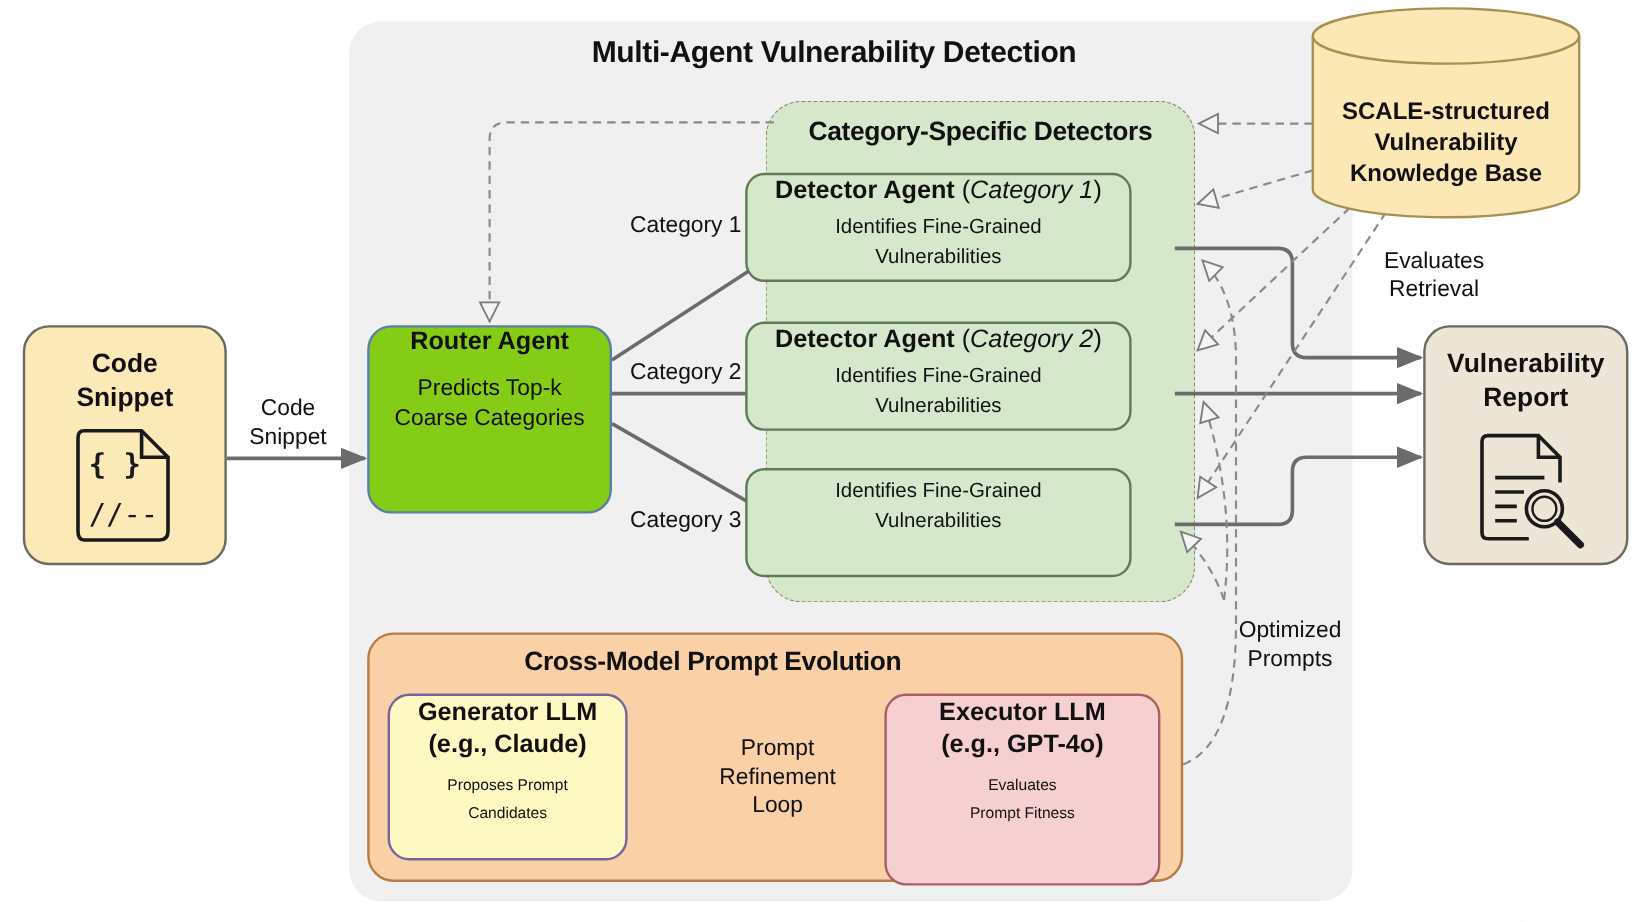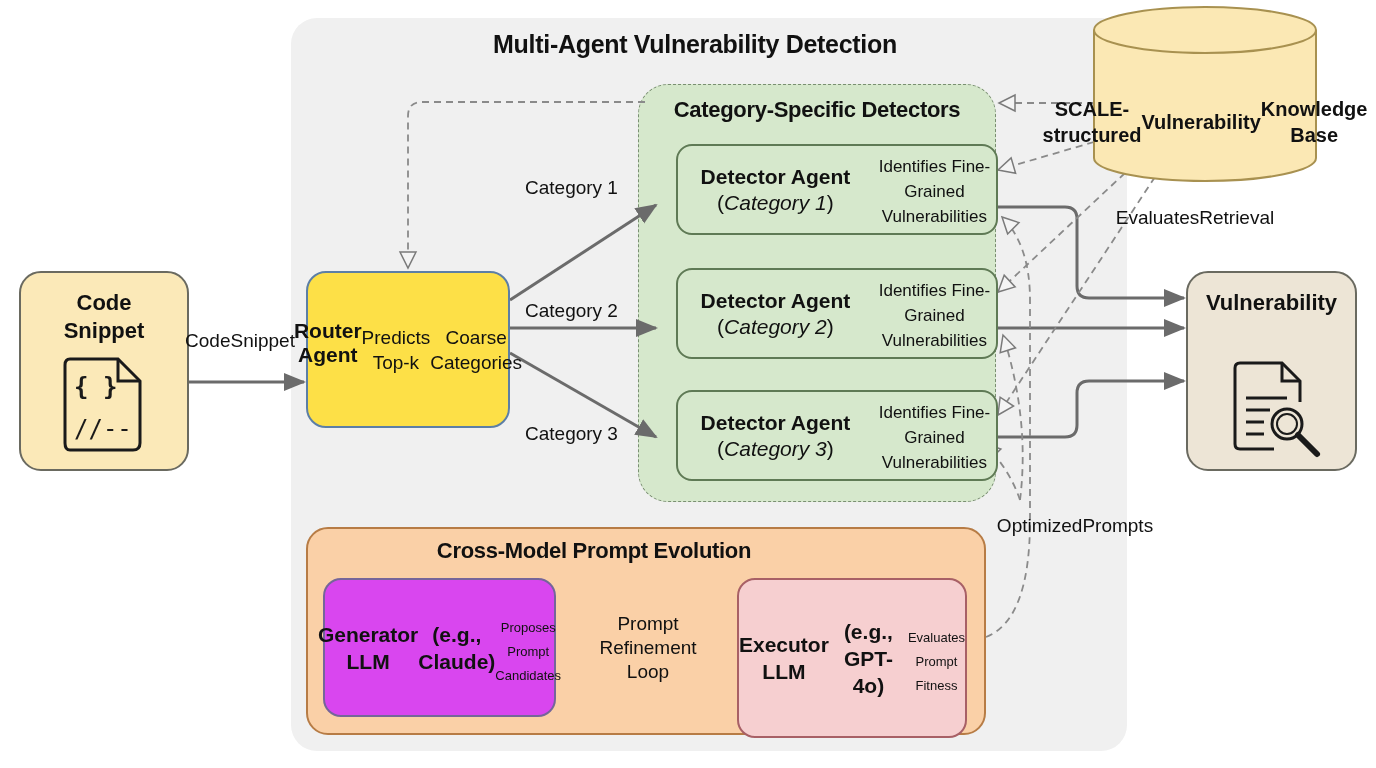--- a/index.html
+++ b/index.html
@@ -1,38 +1,38 @@
 <!DOCTYPE html>
 <html><head>
 <meta charset="utf-8">
 <style>
   html, body { margin: 0; padding: 0; background: #ffffff; }
   body { width: 1376px; height: 768px; position: relative; overflow: hidden;
          font-family: "Liberation Sans", sans-serif; color: #111; }
   .abs { position: absolute; box-sizing: border-box; }
-  .center { display: flex; align-items: center; justify-content: center; text-align: center; }
+  .center { display: flex; flex-direction: column; align-items: center; text-align: center; }
   .outer { left: 291px; top: 18px; width: 836px; height: 733px; background: #f0f0f0; border-radius: 26px; }
   .outer-title { left: 285px; top: 30px; width: 820px; font-weight: bold; font-size: 25px; text-align: center; letter-spacing: -0.3px; }
   .group-det { left: 638px; top: 84px; width: 358px; height: 418px; background: #d6e8cc; border: 1.5px dashed #7a8f72; border-radius: 30px; }
   .group-det-title { left: 638px; top: 97px; width: 358px; font-weight: bold; font-size: 22px; text-align: center; letter-spacing: -0.3px; }
-  .det { left: 676px; width: 322px; height: 91px; background: #d6e8cc; border: 2px solid #5f7a55; border-radius: 16px; }
+  .det { left: 621px; width: 322px; height: 91px; background: #d6e8cc; border: 2px solid #5f7a55; border-radius: 16px; }
   .det .hd { font-size: 21px; font-weight: bold; line-height: 26px; }
   .det .hd i { font-weight: normal; }
   .det .hd .par { font-weight: normal; }
   .det .sub { font-size: 17px; line-height: 25px; margin-top: 4px; }
   .code-box { left: 19px; top: 271px; width: 170px; height: 200px; background: #fbe9b8; border: 2px solid #6a6a60; border-radius: 22px; }
   .code-title { left: 19px; top: 289px; width: 170px; font-weight: bold; font-size: 22px; line-height: 28px; text-align: center; }
-  .router { left: 306px; top: 271px; width: 204px; height: 157px; background: #fde047; border: 2px solid #5c7fa6; border-radius: 20px; }
+  .router { left: 306px; top: 271px; width: 204px; height: 157px; background: #84cc16; border: 2px solid #5c7fa6; border-radius: 20px; }
   .router .hd { font-weight: bold; font-size: 21px; margin-bottom: 14px; }
   .router .sub { font-size: 19px; line-height: 25px; }
   .report-box { left: 1186px; top: 271px; width: 171px; height: 200px; background: #ede5d6; border: 2px solid #6a6a60; border-radius: 22px; }
   .report-title { left: 1186px; top: 289px; width: 171px; font-weight: bold; font-size: 22px; line-height: 28px; text-align: center; }
   .evo { left: 306px; top: 527px; width: 680px; height: 208px; background: #fad0a7; border: 2px solid #b77c45; border-radius: 22px; }
   .evo-title { left: 306px; top: 538px; width: 576px; font-weight: bold; font-size: 22px; text-align: center; letter-spacing: -0.3px; }
-  .gen { left: 323px; top: 578px; width: 233px; height: 139px; background: #d946ef; border: 2px solid #75659a; border-radius: 18px; }
+  .gen { left: 323px; top: 578px; width: 200px; height: 139px; background: #fef9c3; border: 2px solid #75659a; border-radius: 18px; }
   .exe { left: 737px; top: 578px; width: 230px; height: 160px; background: #f6cfd0; border: 2px solid #a86066; border-radius: 18px; }
   .llm .hd { font-weight: bold; font-size: 21px; line-height: 27px; }
   .llm .sub { font-size: 13px; line-height: 24px; margin-top: 8px; }
   .loop-label { left: 580px; top: 612px; width: 136px; font-size: 19px; line-height: 24px; text-align: center; }
   .label { font-size: 19px; line-height: 24px; text-align: center; }
   svg.overlay { position: absolute; left: 0; top: 0; }
 </style>
 </head>
 <body>
 
@@ -133,30 +133,30 @@
     </div>
 </div>
 <div class="abs det center" style="top:268px;">
   <div class="hd"><span>Detector Agent</span> <span class="par">(</span><i>Category 2</i><span class="par">)</span></div>
   <div class="sub">
       <div>Identifies Fine-Grained</div>
       <div>Vulnerabilities</div>
     </div>
 </div>
 <div class="abs det center" style="top:390px;">
-  <div class="hd"><span>Detector Agent</span> <span class="par">(</span><i>Category 3</i><span class="par">)</span></div>
   <div class="sub">
       <div>Identifies Fine-Grained</div>
       <div>Vulnerabilities</div>
     </div>
 </div>
 
 <div class="abs report-box"></div>
 <div class="abs report-title">
   <div>Vulnerability</div>
+  <div>Report</div>
 </div>
 <svg class="abs" style="left:1232px; top:360px;" width="95" height="100">
   <path d="M8,3 L50,3 L68,21 L68,42" fill="none" stroke="#1a1a1a" stroke-width="3"></path>
   <path d="M50,3 L50,21 L68,21" fill="none" stroke="#1a1a1a" stroke-width="3"></path>
   <path d="M8,3 Q3,3 3,8 L3,84 Q3,89 8,89 L42,89" fill="none" stroke="#1a1a1a" stroke-width="3"></path>
   <line x1="14" y1="38" x2="55" y2="38" stroke="#1a1a1a" stroke-width="3"></line>
   <line x1="14" y1="50" x2="38" y2="50" stroke="#1a1a1a" stroke-width="3"></line>
   <line x1="14" y1="62" x2="32" y2="62" stroke="#1a1a1a" stroke-width="3"></line>
   <line x1="14" y1="74" x2="32" y2="74" stroke="#1a1a1a" stroke-width="3"></line>
   <circle cx="55" cy="64" r="15" fill="#ede5d6" stroke="#1a1a1a" stroke-width="3"></circle>

